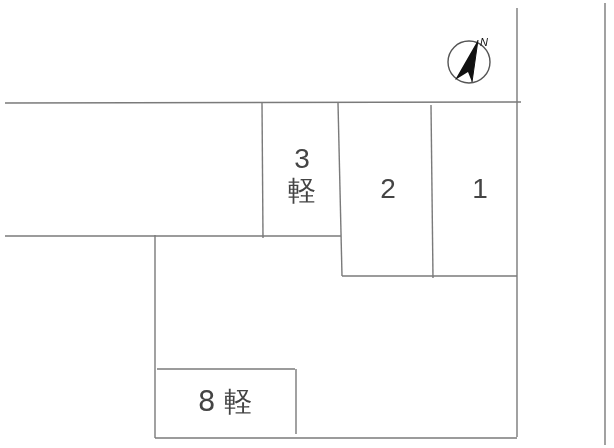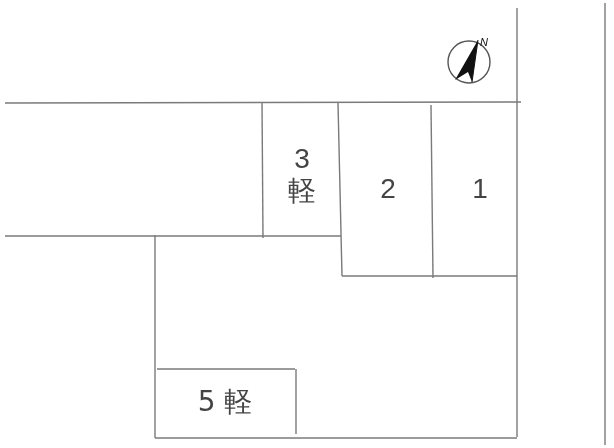--- a/index.html
+++ b/index.html
@@ -54,14 +54,14 @@
     <div class="kanji">軽</div>
   </div>
 
   
   <div class="label spot-label" style="left:358px; top:173px; width:60px;">2</div>
 
   
   <div class="label spot-label" style="left:450px; top:173px; width:60px;">1</div>
 
   
-  <div class="label spot-label kanji" style="left:170px; top:386px; width:110px;">5 軽</div>
+  <div class="label spot-label kanji" style="left:170px; top:386px; width:110px;">8 軽</div>
 </div>
 
 </body></html>

